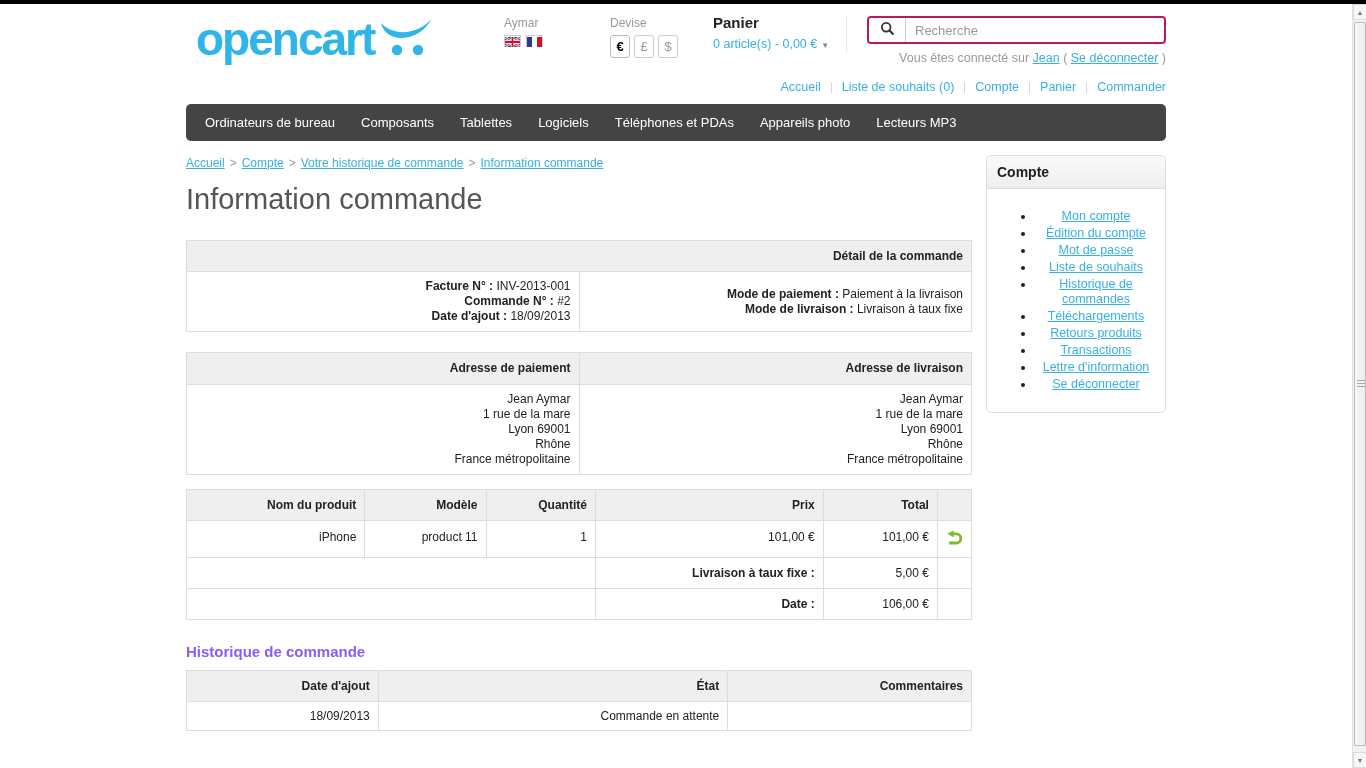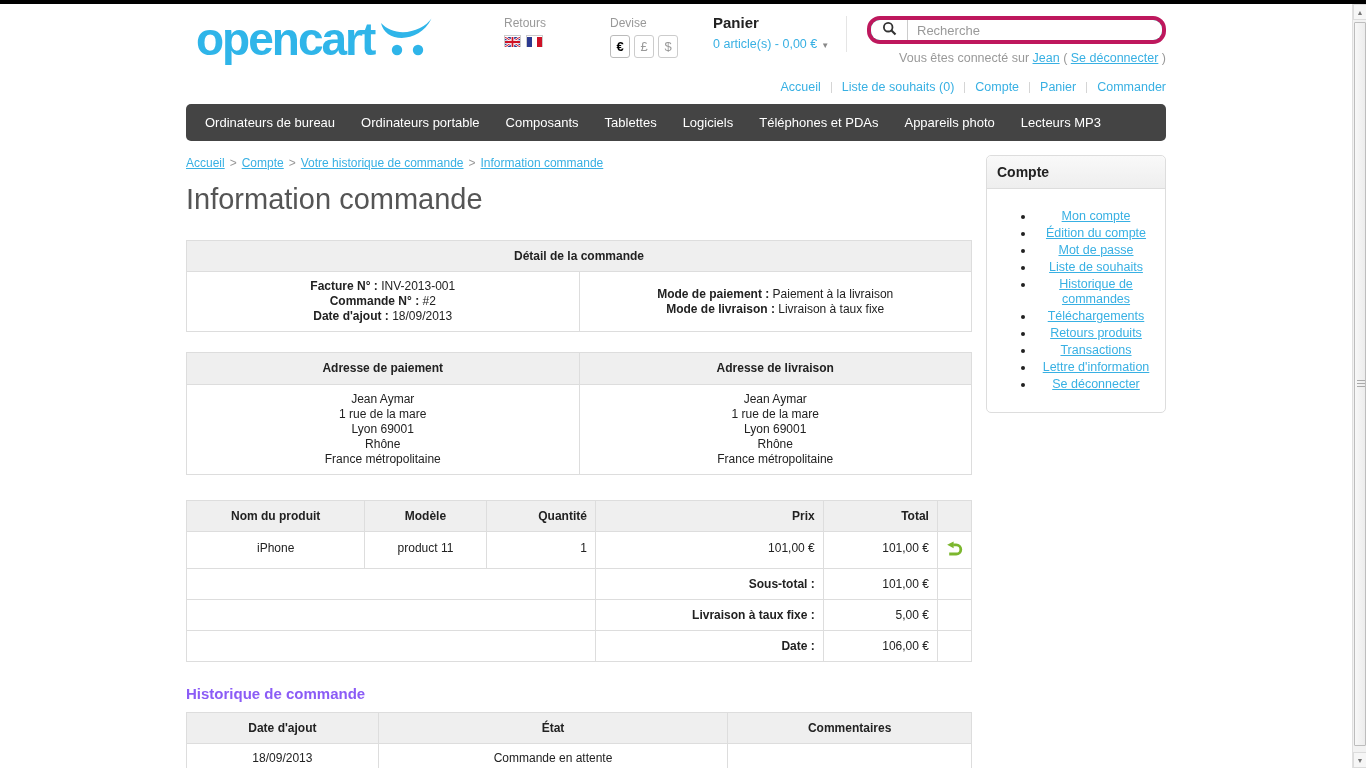--- a/index.html
+++ b/index.html
@@ -43,21 +43,21 @@
   .cur-btn.active { color: #000; font-weight: bold; border-color: #bbb; }
 
   .cartbox { position: absolute; left: 527px; top: 10px; }
   .cart-title { font-size: 15px; font-weight: bold; color: #222; margin-bottom: 6px; }
   .cart-sum { font-size: 12.5px; text-align: right; }
   .caret { color: #888; font-size: 8px; margin-left: 4px; }
 
   .hdivider { position: absolute; left: 660px; top: 12px; height: 36px; width: 1px; background: #e5e5e5; }
 
   .search { position: absolute; left: 681px; top: 12px; width: 299px; height: 28px;
-    border: 4px solid #be185d; border-radius: 13px; background: #14b8a6; display: flex; overflow: hidden; }
+    border: 2px solid #be185d; border-radius: 4px; background: #14b8a6; display: flex; overflow: hidden; }
   .search-btn { width: 37px; border-right: 1px solid #ccc; display: flex; align-items: center;
     justify-content: center; cursor: pointer; background: #fff; }
   .search-input { border: 0; outline: none; flex: 1; padding: 0 9px; font-size: 13px; color: #555;
     font-family: "Liberation Sans", sans-serif; }
   .search-input::placeholder { color: #999; opacity: 1; }
 
   .welcome { position: absolute; right: 0; top: 47px; color: #999; font-size: 12.5px; }
   .toplinks { position: absolute; right: 0; top: 76px; list-style: none; display: flex; font-size: 12.5px; }
   .toplinks li { display: flex; align-items: center; }
   .toplinks li + li::before { content: ""; width: 1px; height: 11px; background: #d5d5d5; margin: 0 10px; }
@@ -72,21 +72,21 @@
   .columns { display: flex; }
   .main { width: 786px; }
   .rightcol { width: 180px; margin-left: 14px; }
 
   .breadcrumb { margin-top: 15px; font-size: 12px; color: #999; }
   .breadcrumb span.sep { margin: 0 5px; color: #999; }
 
   h1.pagetitle { font-size: 29px; font-weight: normal; color: #555; margin: 13px 0 24px; letter-spacing: 0; }
 
   table { border-collapse: collapse; width: 786px; margin-bottom: 20px; }
-  th, td { border: 1px solid #ddd; font-size: 12px; color: #222; text-align: center; vertical-align: top; }
+  th, td { border: 1px solid #ddd; font-size: 12px; color: #222; text-align: right; vertical-align: top; }
   thead td, .thcell { background: #efefef; font-weight: bold; padding: 8px 8px; }
   tbody td { padding: 7px 8px; background: #fff; }
   .addr td { line-height: 15px; }
   .dl-line { line-height: 15px; }
   .dl-line b { color: #222; }
 
   .products td.num, .products .thcell.num { text-align: right; }
   .products tbody td { padding: 9px 8px; }
   .products tbody tr.totrow td { padding: 8px 8px; }
   .tot-label { font-weight: bold; text-align: right; }
@@ -126,21 +126,21 @@
       <span class="logo-cart">
         <svg width="52" height="42" viewBox="0 0 52 42">
           <path d="M1 7 C10 17 26 19 40 12 C45 9.5 49 6 51.5 2.5 C42 22 20 26 8 18 C4.5 15.5 2 11.5 1 7 Z" fill="#2FB5E9"></path>
           <circle cx="17" cy="34" r="5.2" fill="#2FB5E9"></circle>
           <circle cx="38" cy="34" r="5.2" fill="#2FB5E9"></circle>
         </svg>
       </span>
     </div>
 
     <div class="langue">
-      <div class="hlabel">Retours</div>
+      <div class="hlabel">Aymar</div>
       <div class="flags">
         <span class="flag">
           <svg width="15" height="10" viewBox="0 0 15 10">
             <rect width="15" height="10" fill="#2B3990"></rect>
             <path d="M0 0 L15 10 M15 0 L0 10" stroke="#fff" stroke-width="2.4"></path>
             <path d="M0 0 L15 10 M15 0 L0 10" stroke="#CE1126" stroke-width="1"></path>
             <path d="M7.5 0 V10 M0 5 H15" stroke="#fff" stroke-width="3.4"></path>
             <path d="M7.5 0 V10 M0 5 H15" stroke="#CE1126" stroke-width="1.8"></path>
           </svg>
         </span>
@@ -209,21 +209,20 @@
           <li>
             <a>Commander</a>
           </li>
         </ul>
   </div>
 
   <div class="nav">
     <ul>
 
     <li>Ordinateurs de bureau</li>
-          <li>Ordinateurs portable</li>
           <li>Composants</li>
           <li>Tablettes</li>
           <li>Logiciels</li>
           <li>Téléphones et PDAs</li>
           <li>Appareils photo</li>
           <li>Lecteurs MP3</li>
         </ul>
   </div>
 
   <div class="columns">
@@ -252,21 +251,21 @@
                 </td>
             <td style="width:50%; vertical-align:middle">
 
             <div class="dl-line"><b>Mode de paiement :</b> <span>Paiement à la livraison</span></div>
                   <div class="dl-line"><b>Mode de livraison :</b> <span>Livraison à taux fixe</span></div>
                 </td>
           </tr>
         </tbody>
       </table>
 
-      <table class="addr" style="margin-bottom:25px">
+      <table class="addr" style="margin-bottom:14px">
         <thead>
           <tr>
             <td class="thcell" style="width:50%">Adresse de paiement</td>
             <td class="thcell" style="width:50%">Adresse de livraison</td>
           </tr>
         </thead>
         <tbody>
           <tr>
             <td>
 
@@ -316,26 +315,20 @@
               <td class="num">101,00 €</td>
               <td class="num">101,00 €</td>
               <td class="icon-cell"><span class="return-btn"><svg width="17" height="15" viewBox="0 0 17 15">
                       <path fill="none" stroke="#7CB72E" stroke-width="2.8" d="M3.2 13 h7 a4.6 4.6 0 0 0 0 -9.2 H7.2"></path>
                       <polygon points="7.6,0.4 7.6,7.2 1.2,3.8" fill="#7CB72E"></polygon>
                     </svg></span></td>
             </tr>
           </tbody>
         <tbody>
 
-            <tr class="totrow">
-              <td colspan="3"></td>
-              <td class="tot-label">Sous-total :</td>
-              <td class="num">101,00 €</td>
-              <td></td>
-            </tr>
 
             <tr class="totrow">
               <td colspan="3"></td>
               <td class="tot-label">Livraison à taux fixe :</td>
               <td class="num">5,00 €</td>
               <td></td>
             </tr>
 
             <tr class="totrow">
               <td colspan="3"></td>

